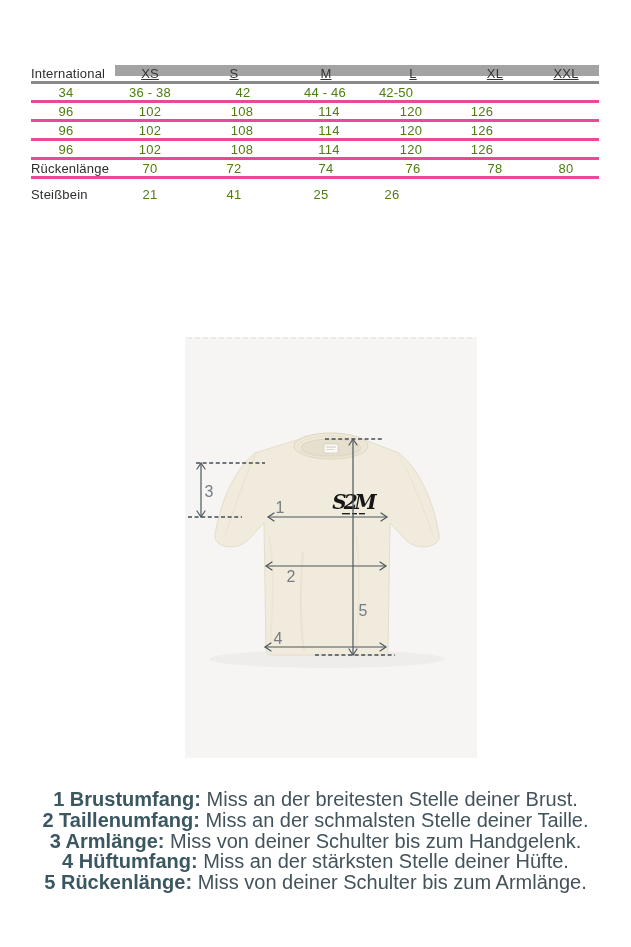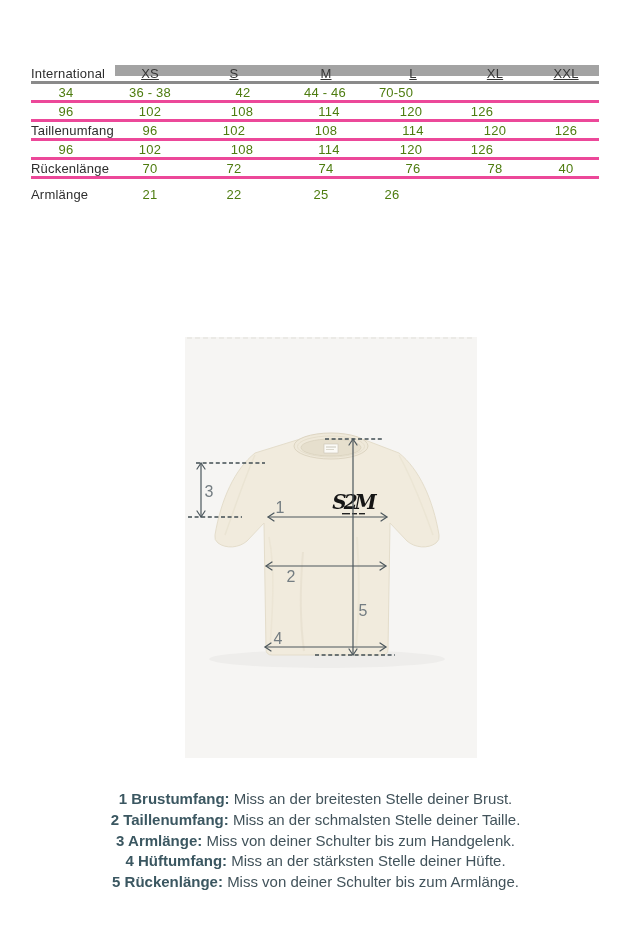--- a/index.html
+++ b/index.html
@@ -42,21 +42,21 @@
   .photo-box {
     position:absolute; left:185px; top:337px;
     width:292px; height:421px;
     background:#f6f5f3;
   }
 
   
   .instructions {
     position:absolute; left:0; top:789px; width:631px;
     text-align:center;
-    font-size:15px; line-height:20.8px;
+    font-size:20px; line-height:20.8px;
     color:#42535b;
   }
   .ins-label { font-weight:600; color:#3b5761; }
   .ins-text  { font-weight:400; color:#42535b; }
 </style>
 </head>
 <body>
 
 <div class="size-table">
   <div class="t-row header">
@@ -67,34 +67,33 @@
     <div class="cell sz c3">L</div>
     <div class="cell sz c4">XL</div>
     <div class="cell sz c5">XXL</div>
   </div>
 
   <div class="t-row">
     <div class="cell c0">34</div>
     <div class="cell c1">36 - 38</div>
     <div class="cell c3">42</div>
     <div class="cell c4">44 - 46</div>
-    <div class="cell c5">70-50</div>
+    <div class="cell c5">42-50</div>
   </div>
 
   <div class="t-row">
     <div class="cell c0">96</div>
     <div class="cell c1">102</div>
     <div class="cell c2">108</div>
     <div class="cell c3">114</div>
     <div class="cell c4">120</div>
     <div class="cell c5">126</div>
   </div>
 
   <div class="t-row">
-    <div class="cell lab">Taillenumfang</div>
     <div class="cell c0">96</div>
     <div class="cell c1">102</div>
     <div class="cell c2">108</div>
     <div class="cell c3">114</div>
     <div class="cell c4">120</div>
     <div class="cell c5">126</div>
   </div>
 
   <div class="t-row">
     <div class="cell c0">96</div>
@@ -105,27 +104,27 @@
     <div class="cell c5">126</div>
   </div>
 
   <div class="t-row">
     <div class="cell lab">Rückenlänge</div>
     <div class="cell c0">70</div>
     <div class="cell c1">72</div>
     <div class="cell c2">74</div>
     <div class="cell c3">76</div>
     <div class="cell c4">78</div>
-    <div class="cell c5">40</div>
+    <div class="cell c5">80</div>
   </div>
 
   <div class="t-row last">
-    <div class="cell lab">Armlänge</div>
+    <div class="cell lab">Steißbein</div>
     <div class="cell c0">21</div>
-    <div class="cell c1">22</div>
+    <div class="cell c1">41</div>
     <div class="cell c4">25</div>
     <div class="cell c5">26</div>
   </div>
 </div>
 
 <div class="photo-box">
   <svg width="292" height="421" viewBox="0 0 292 421">
 
     <line x1="2" y1="1" x2="290" y2="1" stroke="#e7e6e2" stroke-width="1.5" stroke-dasharray="5 3"></line>
 

